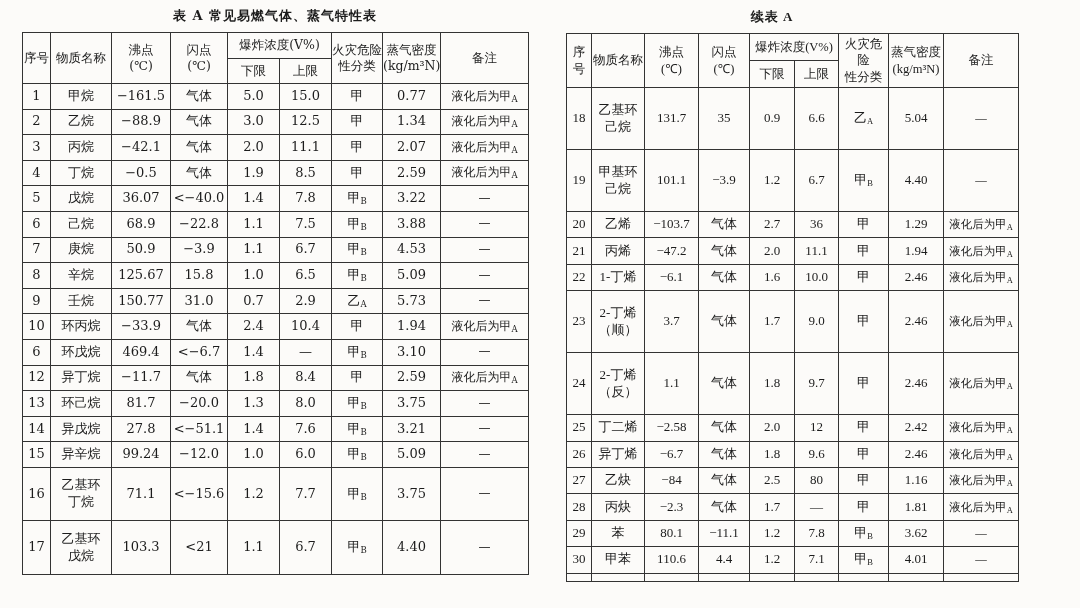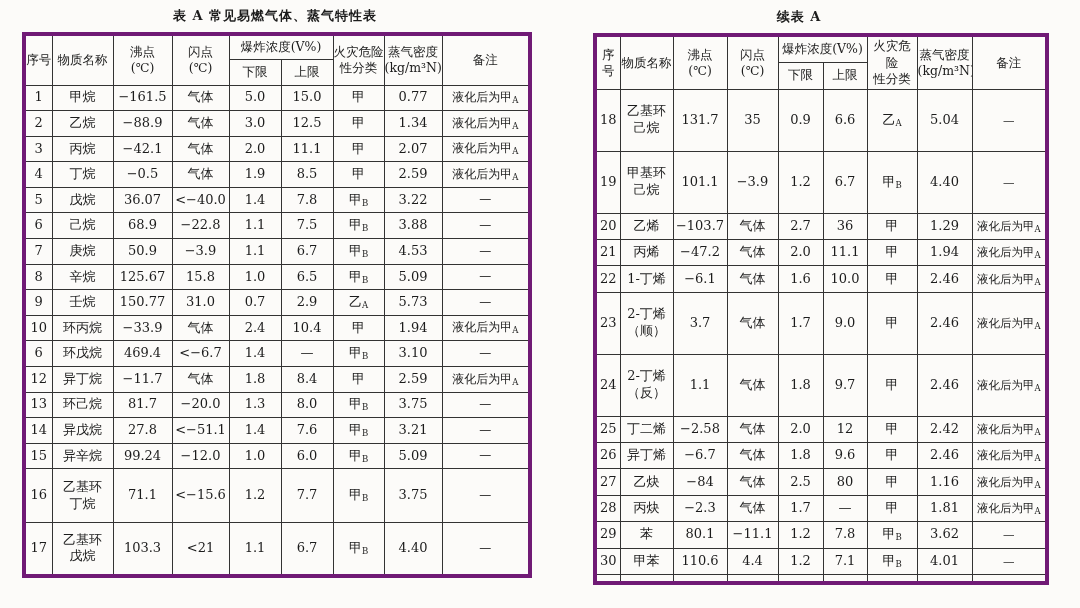--- a/index.html
+++ b/index.html
@@ -3,28 +3,28 @@
 <meta charset="utf-8">
 <style>
   html,body{margin:0;padding:0;background:#eeedeb;}
   .page{
     position:relative;width:1080px;height:608px;margin:0 auto;
     background:#fcfbf9;color:#1c1c1c;overflow:hidden;
     font-family:"DejaVu Serif","Liberation Serif",serif;
   }
   .tbl-block{position:absolute;}
   .tbl-block-left{left:22px;top:6px;width:506px;}
-  .tbl-block-right{left:593px;top:7px;width:412px;}
+  .tbl-block-right{left:566px;top:7px;width:412px;font-family:Liberation Serif, serif;}
   .tbl-title{
     margin:0 0 6px;font-size:13px;font-weight:700;text-align:center;
     letter-spacing:1px;line-height:20px;
   }
   table.spec{
     width:100%;border-collapse:collapse;table-layout:fixed;
-    border:4px solid #701a75;
+    border:1px solid #701a75;
   }
   table.spec th, table.spec td{
     border:1px solid #333;padding:0;margin:0;
     text-align:center;vertical-align:middle;
     font-weight:400;line-height:1.3;overflow:hidden;
   }
   table.spec th{font-size:12.5px;}
   table.spec td{font-size:13px;}
   .tbl-left thead tr{height:25.5px;}
   .tbl-left tbody tr{height:25.6px;}

